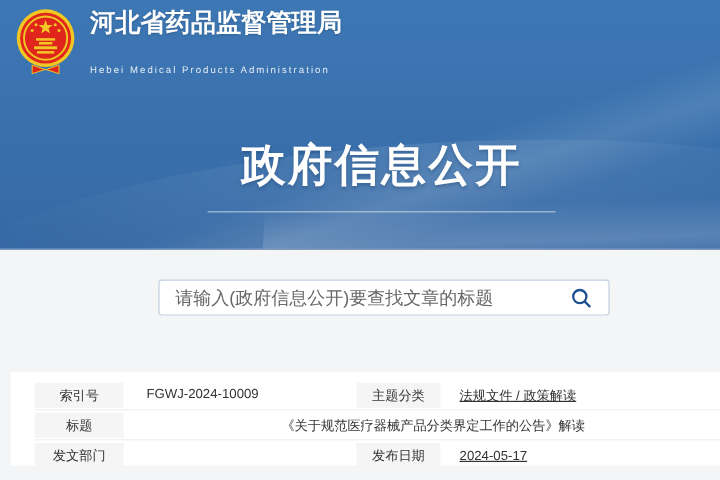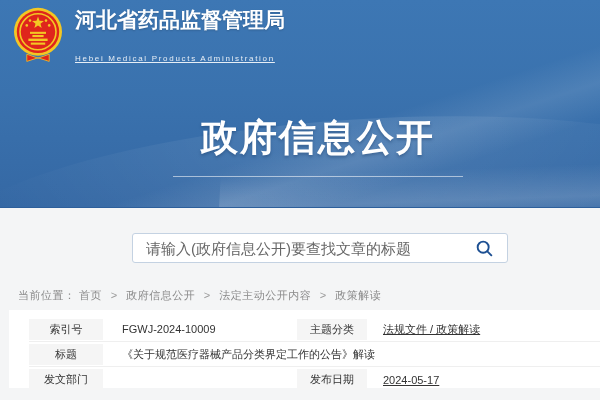--- a/index.html
+++ b/index.html
@@ -17,21 +17,21 @@
     background:radial-gradient(ellipse at 50% 0%,rgba(255,255,255,0.10) 0%,rgba(255,255,255,0) 65%);
     transform:rotate(-4deg);}
   .swoosh3{position:absolute;right:-40px;top:150px;width:420px;height:90px;
     background:linear-gradient(175deg,rgba(255,255,255,0) 30%,rgba(255,255,255,0.16) 55%,rgba(255,255,255,0) 75%);
     transform:rotate(3deg);}
   .logo-row{position:absolute;left:12px;top:7px;display:flex;align-items:center;}
   .emblem{width:52px;height:56px;flex:0 0 auto;}
   .org-text{margin-left:11px;color:#fff;}
   .org-name{font-size:21px;font-weight:bold;letter-spacing:0px;line-height:26px;
     text-shadow:0 1px 2px rgba(0,0,0,0.18);}
-  .org-name-en{font-size:8px;letter-spacing:1.7px;color:rgba(255,255,255,0.88);margin-top:21px;text-decoration:underline;}
+  .org-name-en{font-size:8px;letter-spacing:1.7px;color:rgba(255,255,255,0.88);margin-top:21px;}
   .banner-block{position:absolute;left:0;top:113px;width:600px;text-align:center;
     transform:translateX(18px);}
   .banner-title{color:#fff;font-size:37px;font-weight:bold;letter-spacing:2px;
     text-shadow:0 2px 3px rgba(20,50,90,0.35);}
   .banner-underline{margin:13px auto 0 auto;width:290px;height:1px;
     background:rgba(255,255,255,0.55);}
 
   
   .search-box{position:absolute;left:132px;top:233px;width:376px;height:30px;
     background:#ffffff;border:1px solid #c4d2e2;border-radius:3px;box-sizing:border-box;
@@ -55,21 +55,21 @@
   .trow{display:flex;align-items:center;height:25px;margin-left:20px;
     border-bottom:1px solid #efefef;box-sizing:border-box;}
   .trow:last-child{border-bottom:none;}
   .tlabel{height:21px;background:#f5f5f5;display:flex;align-items:center;justify-content:center;
     font-size:11px;color:#333;flex:0 0 auto;}
   .tlabel.c1{width:74px;}
   .tlabel.c2{width:70px;}
   .tvalue{font-size:11px;color:#333;}
   .tvalue.v1{width:194px;padding-left:19px;box-sizing:border-box;flex:0 0 auto;}
   .tvalue.v2{flex:1;padding-left:16px;text-decoration:underline;}
-  .tvalue.vspan{flex:1;padding-left:19px;}
+  .tvalue.vspan{flex:1;padding-left:19px;text-align:center;}
 </style>
 </head>
 <body>
 
 <div class="page">
 
   <div class="header">
     <div class="swoosh1"></div>
     <div class="swoosh2"></div>
     <div class="swoosh3"></div>
@@ -105,30 +105,20 @@
   <div class="search-box">
     <input class="search-input" type="text" placeholder="请输入(政府信息公开)要查找文章的标题" style="">
     <button class="search-btn">
       <svg width="19" height="19" viewBox="0 0 20 20">
         <circle cx="8.6" cy="8.6" r="5.8" fill="none" stroke="#1c4f92" stroke-width="2"></circle>
         <line x1="13" y1="13" x2="17.2" y2="17.2" stroke="#1c4f92" stroke-width="2" stroke-linecap="round"></line>
       </svg>
     </button>
   </div>
 
-  <div class="breadcrumb">
-    <span>当前位置：</span>
-    <a>首页</a>
-    <span class="crumb-sep">&gt;</span>
-    <a>政府信息公开</a>
-    <span class="crumb-sep">&gt;</span>
-    <a>法定主动公开内容</a>
-    <span class="crumb-sep">&gt;</span>
-    <a>政策解读</a>
-  </div>
 
   <div class="card">
 
     <div class="trow">
       <div class="tlabel c1">索引号</div>
       <div class="tvalue v1">FGWJ-2024-10009</div>
       <div class="tlabel c2">主题分类</div>
       <div class="tvalue v2">法规文件 / 政策解读</div>
     </div>
 

